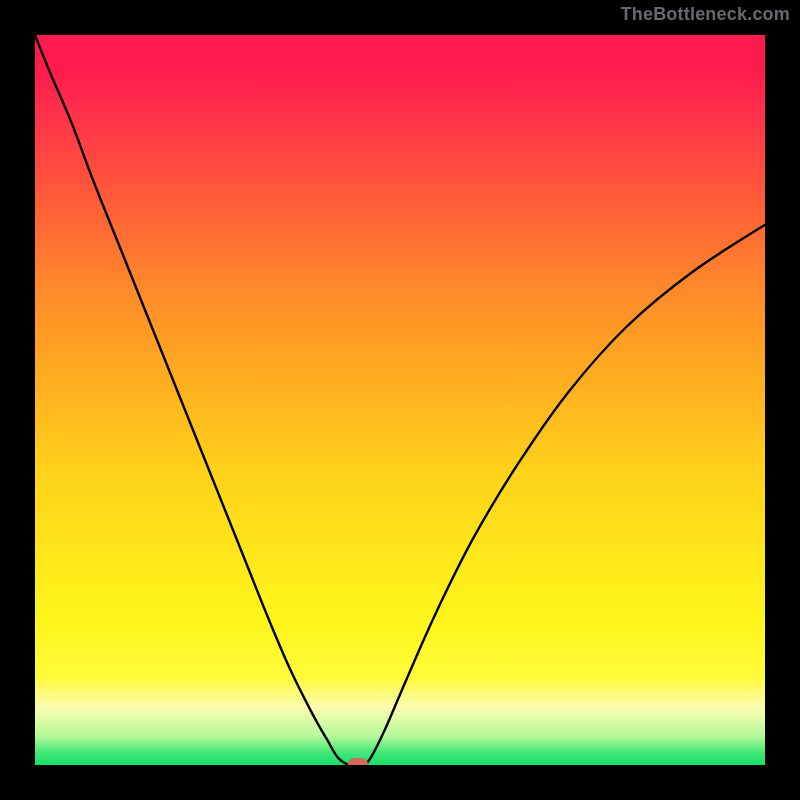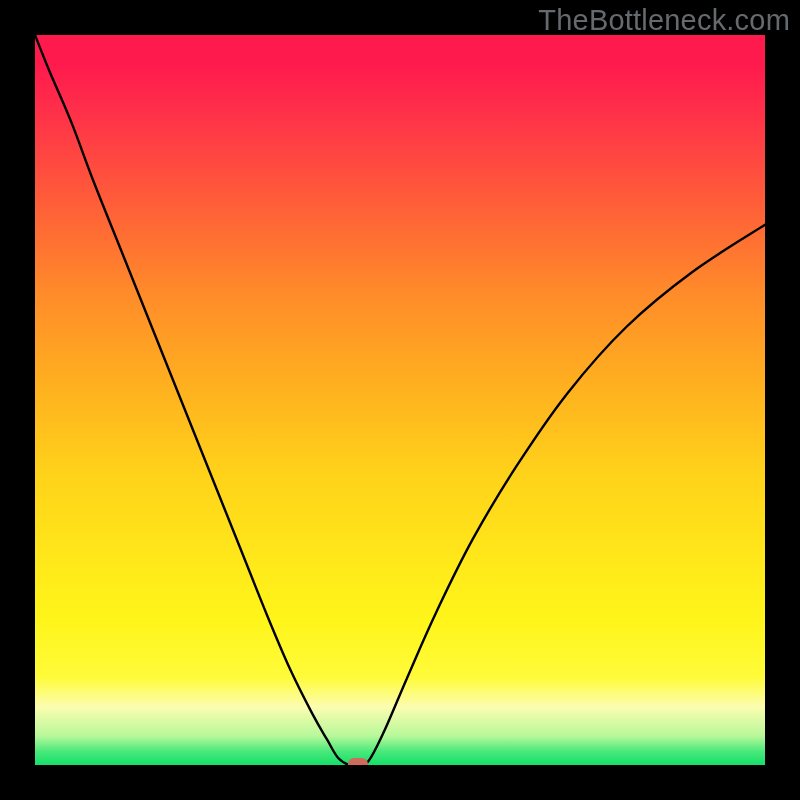--- a/index.html
+++ b/index.html
@@ -49,22 +49,22 @@
   }
   .curve {
     position: absolute;
     inset: 0;
   }
   .watermark {
     position: absolute;
     top: 4px;
     right: 10px;
     color: #666a6e;
-    font-size: 29px;
-    font-weight: 400;
+    font-size: 18px;
+    font-weight: 700;
     letter-spacing: 0.2px;
     user-select: none;
   }
   .marker {
     position: absolute;
     width: 20px;
     height: 12px;
     border-radius: 6px;
     background: #d06a5c;
     transform: translate(-50%, -50%);

